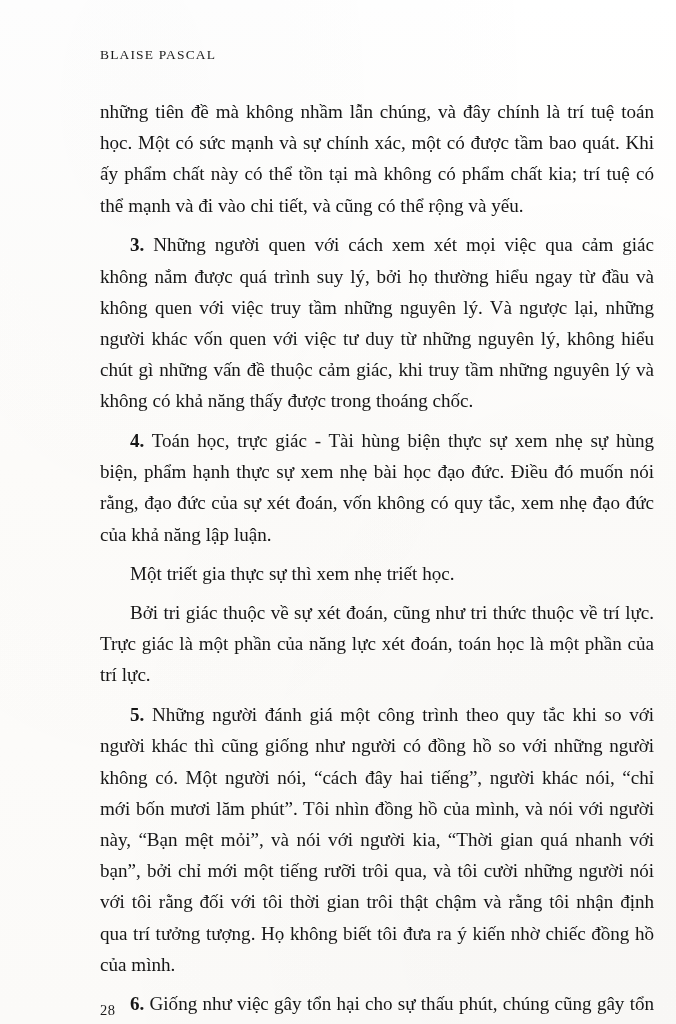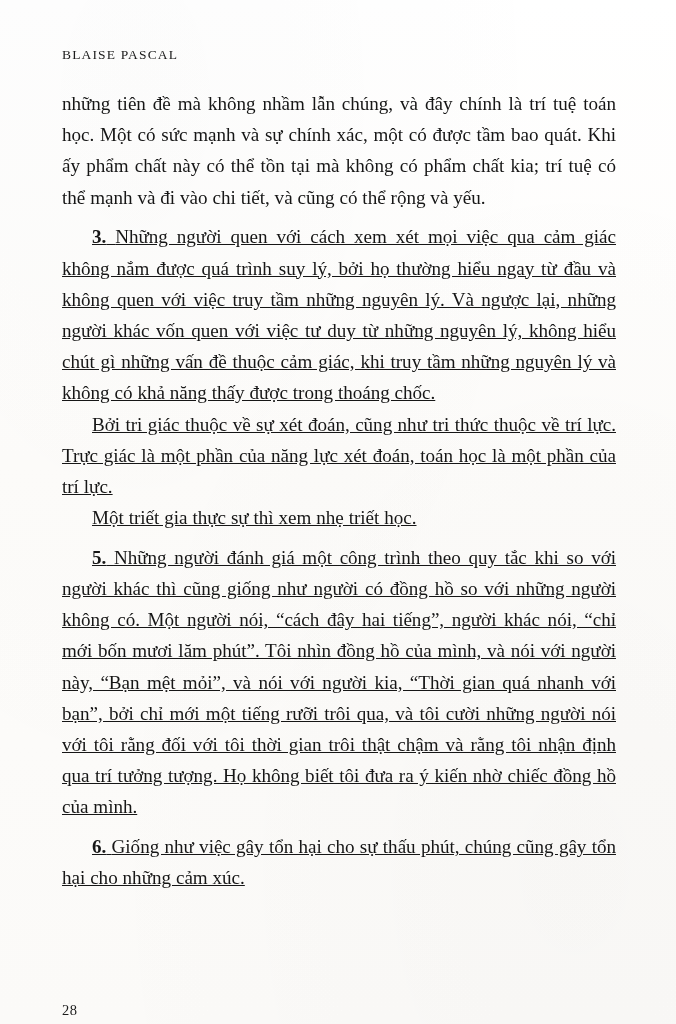--- a/index.html
+++ b/index.html
@@ -14,20 +14,21 @@
     font-family: "Liberation Serif", "DejaVu Serif", serif;
     color: #141414;
     overflow: hidden;
   }
   .page {
     position: relative;
     width: 676px;
     height: 1024px;
     background: #a16207;
     box-sizing: border-box;
+    padding-left: 38px;
   }
   
   .page::before {
     content: "";
     position: absolute;
     inset: 0;
     background:
       radial-gradient(ellipse at 20% 10%, rgba(0,0,0,0.012), rgba(0,0,0,0) 60%),
       radial-gradient(ellipse at 85% 85%, rgba(0,0,0,0.015), rgba(0,0,0,0) 62%),
       linear-gradient(180deg, #ffffff 0%, #fdfcfa 45%, #fbfaf8 100%);
@@ -65,27 +66,26 @@
     text-justify: inter-word;
     font-size: 19.1px;
     line-height: 31.2px;
     color: #161616;
     letter-spacing: -0.03px;
     word-spacing: 0.2px;
     -webkit-font-smoothing: antialiased;
   }
   p.para.indent {
     text-indent: 30px;
-    text-decoration: underline;
   }
   p.para.gap {
     margin-top: 8.5px;
   }
   p.para.nogap {
-    margin-top: 0;
+    margin-top: 8px;
   }
   
   p.para > .lead-num {
     font-weight: 700;
   }
 
   .folio {
     position: absolute;
     left: 62px;
     top: 1002px;
@@ -100,24 +100,25 @@
 <div class="page">
   <div class="content">
 
     <div class="running-head">BLAISE PASCAL</div>
 
     <div class="textblock">
       <p class="para nogap"><span>những tiên đề mà không nhầm lẫn chúng, và đây chính là trí tuệ toán học. Một có sức mạnh và sự chính xác, một có được tầm bao quát. Khi ấy phẩm chất này có thể tồn tại mà không có phẩm chất kia; trí tuệ có thể mạnh và đi vào chi tiết, và cũng có thể rộng và yếu.</span></p>
 
       <p class="para indent gap"><span class="lead-num">3.</span> <span>Những người quen với cách xem xét mọi việc qua cảm giác không nắm được quá trình suy lý, bởi họ thường hiểu ngay từ đầu và không quen với việc truy tầm những nguyên lý. Và ngược lại, những người khác vốn quen với việc tư duy từ những nguyên lý, không hiểu chút gì những vấn đề thuộc cảm giác, khi truy tầm những nguyên lý và không có khả năng thấy được trong thoáng chốc.</span></p>
 
+      <p class="para indent gap"><span class="lead-num">4.</span> <span>Toán học, trực giác - Tài hùng biện thực sự xem nhẹ sự hùng biện, phẩm hạnh thực sự xem nhẹ bài học đạo đức. Điều đó muốn nói rằng, đạo đức của sự xét đoán, vốn không có quy tắc, xem nhẹ đạo đức của khả năng lập luận.</span></p>
+
+      <p class="para indent nogap"><span>Một triết gia thực sự thì xem nhẹ triết học.</span></p>
 
       <p class="para indent nogap"><span>Bởi tri giác thuộc về sự xét đoán, cũng như tri thức thuộc về trí lực. Trực giác là một phần của năng lực xét đoán, toán học là một phần của trí lực.</span></p>
-
-      <p class="para indent nogap"><span>Một triết gia thực sự thì xem nhẹ triết học.</span></p>
 
       <p class="para indent gap"><span class="lead-num">5.</span> <span>Những người đánh giá một công trình theo quy tắc khi so với người khác thì cũng giống như người có đồng hồ so với những người không có. Một người nói, “cách đây hai tiếng”, người khác nói, “chỉ mới bốn mươi lăm phút”. Tôi nhìn đồng hồ của mình, và nói với người này, “Bạn mệt mỏi”, và nói với người kia, “Thời gian quá nhanh với bạn”, bởi chỉ mới một tiếng rưỡi trôi qua, và tôi cười những người nói với tôi rằng đối với tôi thời gian trôi thật chậm và rằng tôi nhận định qua trí tưởng tượng. Họ không biết tôi đưa ra ý kiến nhờ chiếc đồng hồ của mình.</span></p>
 
       <p class="para indent gap"><span class="lead-num">6.</span> <span>Giống như việc gây tổn hại cho sự thấu phút, chúng cũng gây tổn hại cho những cảm xúc.</span></p>
 
     </div>
 
     <div class="folio">28</div>
 
   </div>

